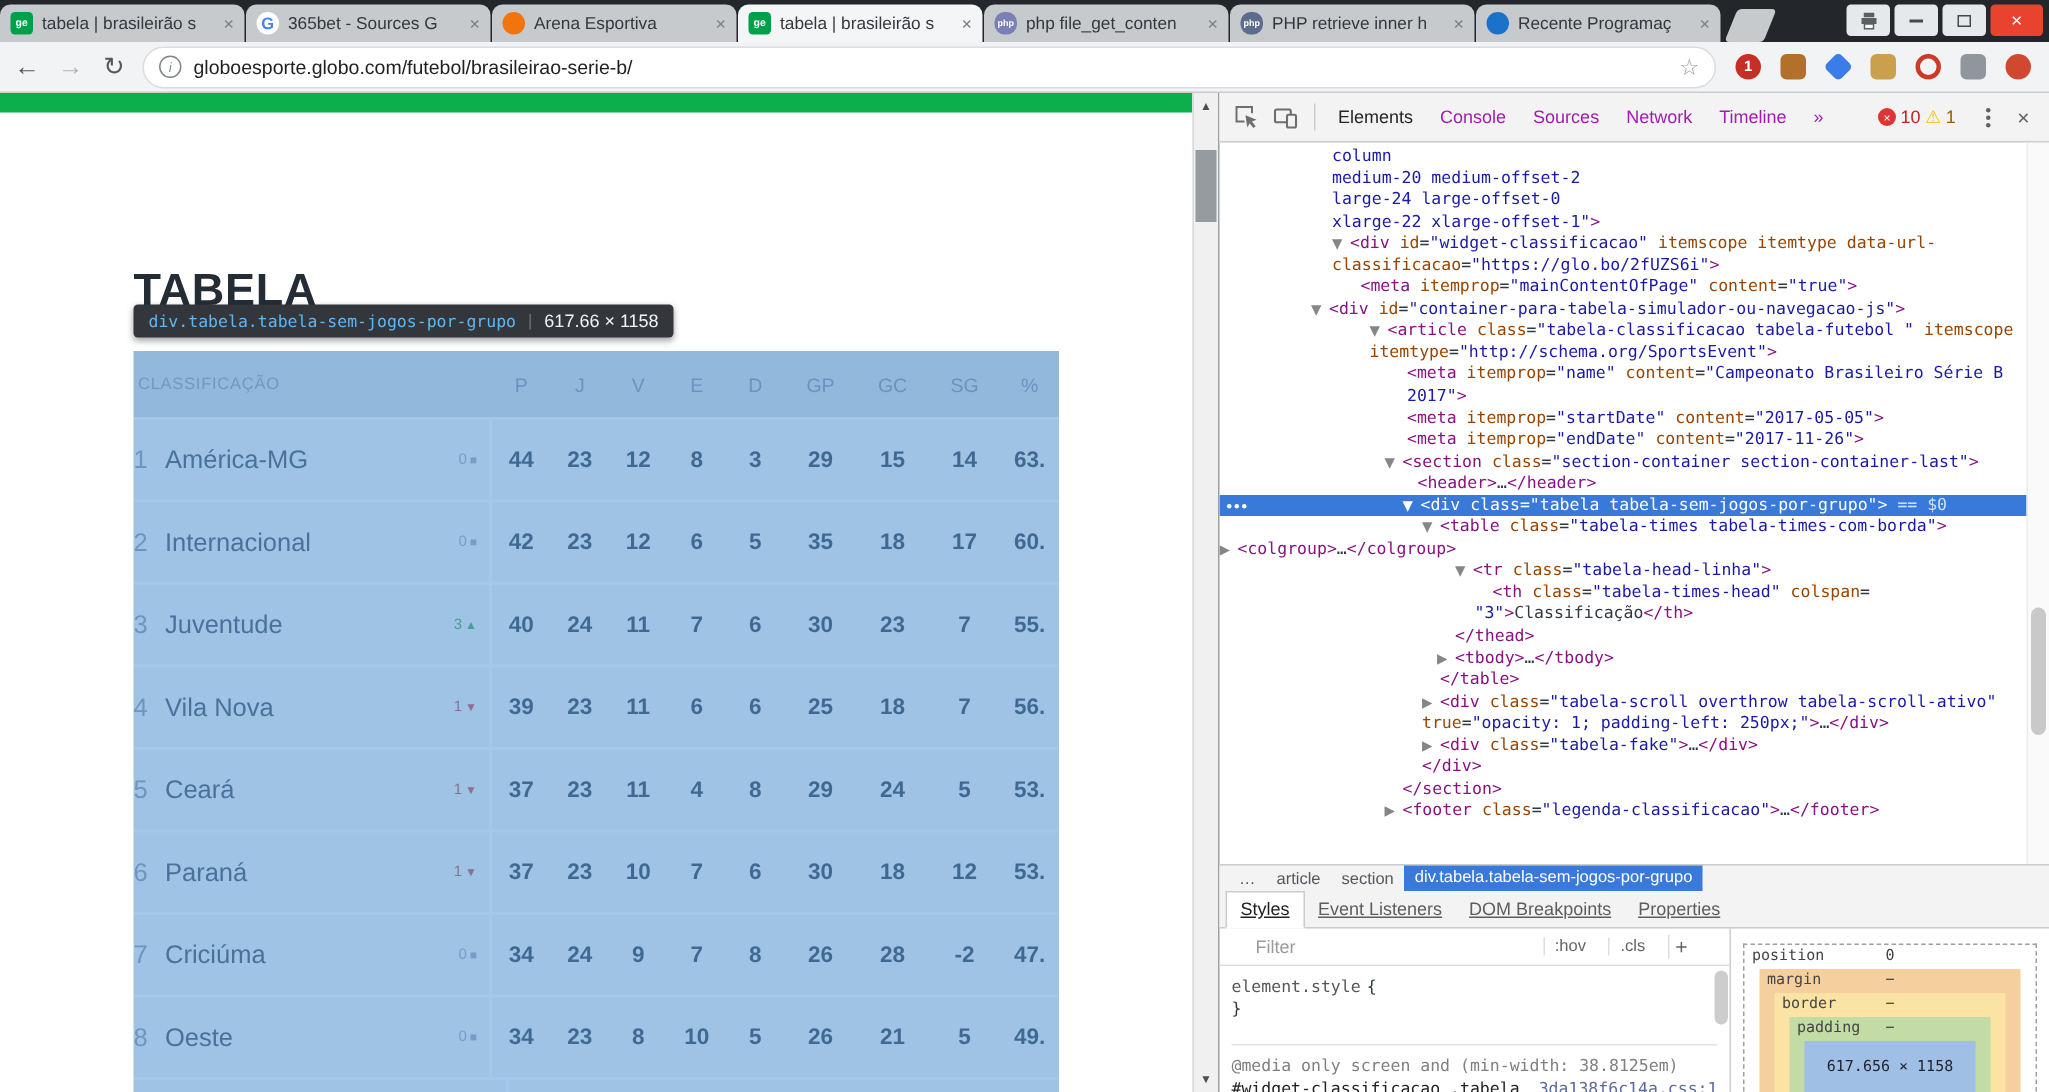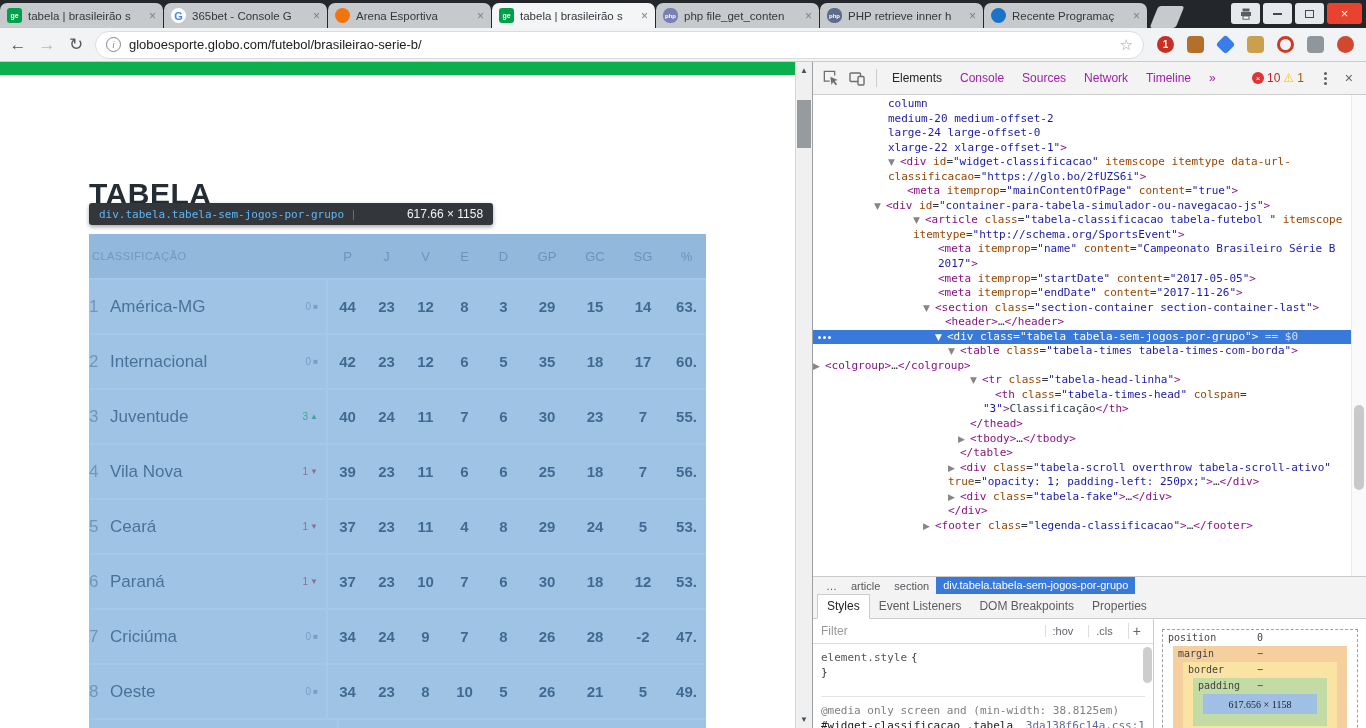--- a/index.html
+++ b/index.html
@@ -63,21 +63,21 @@
   .lt-name{width:250px;display:flex;align-items:center;box-sizing:border-box;padding-right:8px;border-right:2px solid #fff;height:100%;}
   .lt-pos{width:21px;font-size:17px;color:#888f99;flex:none;}
   .lt-team{flex:1;font-size:17px;color:#37414b;white-space:nowrap;overflow:hidden;}
   .lt-var{font-size:10px;display:flex;align-items:center;gap:2px;flex:none;}
   .lt-var b{font-size:8px;font-weight:normal;}
   .lt-var.same{color:#9aa1a8;} .lt-var.up{color:#27ae3f;} .lt-var.down{color:#d23b2f;}
   .inspect-overlay{position:absolute;left:89px;top:172px;width:617px;height:556px;background:rgba(90,154,216,.55);pointer-events:none;}
   .inspect-tooltip{position:absolute;left:89px;top:141px;height:22px;background:#33373c;border-radius:3px;display:flex;align-items:center;padding:0 10px;gap:8px;box-shadow:0 2px 4px rgba(0,0,0,.35);z-index:5;}
   .tt-sel{font-family:"DejaVu Sans Mono",monospace;font-size:11px;color:#5fb6f5;white-space:nowrap;}
   .tt-sep{color:#70757a;font-size:11px;}
-  .tt-dims{font-size:12px;color:#f2f3f4;white-space:nowrap;margin-left:44px;}
+  .tt-dims{font-size:12px;color:#f2f3f4;white-space:nowrap;}
 
   
   .pg-scroll{width:16px;background:#f0f0f0;border-left:1px solid #d8d8d8;position:relative;flex:none;}
   .pg-arrow{height:17px;display:flex;align-items:center;justify-content:center;font-size:8px;color:#4c5055;}
   .pg-arrow.down{position:absolute;bottom:0;left:0;right:0;}
   .pg-thumb{position:absolute;top:38px;left:1px;width:14px;height:48px;background:#969ba0;}
 
   
   .devtools{flex:1;background:#fff;border-left:1px solid #9aa0a4;display:flex;flex-direction:column;min-width:0;}
   .dt-toolbar{height:33px;background:#f3f3f3;border-bottom:1px solid #ccc;display:flex;align-items:center;padding:0 7px;gap:4px;box-sizing:border-box;flex:none;text-align:center;}
@@ -105,26 +105,26 @@
   .dots{position:absolute;left:5px;top:6px;width:3px;height:3px;background:#fff;border-radius:50%;box-shadow:5px 0 0 #fff,10px 0 0 #fff;}
   .tree-scroll{position:absolute;right:0;top:0;bottom:0;width:14px;background:#fafafa;border-left:1px solid #ebebeb;}
   .tree-thumb{position:absolute;left:2px;top:310px;width:10px;height:85px;background:#c9c9c9;border-radius:6px;}
 
   .dt-crumbs{height:17px;background:#f3f3f3;border-top:1px solid #ccc;display:flex;align-items:center;padding:0 6px;font-size:11px;color:#54585c;flex:none;}
   .crumbs{display:flex;align-items:center;}
   .crumb{padding:0 7px;white-space:nowrap;}
   .crumb.selected{background:#3879d9;color:#fff;height:17px;line-height:17px;}
 
   .dt-sidetabs{height:25px;background:#f3f3f3;border-bottom:1px solid #ccc;display:flex;align-items:flex-end;padding:0 4px;gap:0;box-sizing:border-box;flex:none;}
-  .side-tab{font-size:12px;color:#5a5e62;padding:4px 9px 5px;white-space:nowrap;}
+  .side-tab{font-size:12px;color:#5a5e62;padding:4px 9px 5px;white-space:nowrap;text-decoration:underline;}
   .side-tab.active{background:#fff;border:1px solid #ccc;border-bottom:1px solid #fff;margin-bottom:-1px;color:#222;}
 
   .dt-stylesbody{flex:1;display:flex;min-height:0;}
   .styles-left{flex:1;display:flex;flex-direction:column;min-width:0;}
-  .filter-row{height:25px;border-bottom:1px solid #ddd;display:flex;align-items:center;padding:0 8px;gap:8px;box-sizing:border-box;flex:none;}
+  .filter-row{height:25px;border-bottom:1px solid #ddd;display:flex;align-items:center;padding:0 24px;gap:8px;box-sizing:border-box;flex:none;}
   .filter-label{font-size:12px;color:#9a9a9a;flex:1;}
   .pseudo-btn{font-size:11px;color:#5f6368;padding:0 7px;border-left:1px solid #ddd;}
   .add-rule{font-size:14px;color:#5f6368;padding:0 4px;border-left:1px solid #ddd;}
   .rules{flex:1;position:relative;font-family:"DejaVu Sans Mono",monospace;font-size:11px;padding:6px 8px;overflow:hidden;}
   .rule-line{height:15px;line-height:15px;display:flex;}
   .sel-el{color:#565656;}
   .brace{color:#303942;margin-left:4px;}
   .media-sec{border-top:1px solid #e4e4e4;margin-top:16px;padding-top:6px;}
   .media-line{color:#808080;height:15px;line-height:15px;white-space:nowrap;}
   .sel-css{color:#222;flex:1;white-space:nowrap;}
@@ -133,21 +133,21 @@
   .rules-thumb{position:absolute;right:1px;top:3px;width:9px;height:36px;background:#cdcdcd;border-radius:5px;}
 
   .boxmodel{width:213px;border-left:1px solid #ccc;box-sizing:border-box;padding:10px 8px;font-family:"DejaVu Sans Mono",monospace;font-size:10px;color:#444;flex:none;overflow:hidden;}
   .bm{position:relative;padding:16px 10px 12px;box-sizing:border-box;}
   .bm-label{position:absolute;top:2px;left:5px;}
   .bm-top{position:absolute;top:2px;left:50%;transform:translateX(-50%);}
   .bm.position{border:1px dashed #a0a0a0;background:#fff;}
   .bm.margin{background:#f6cf9e;}
   .bm.border{background:#fbe3a3;}
   .bm.padding{background:#c3dba4;}
-  .bm-content{background:#9fc0e4;height:20px;display:flex;align-items:center;justify-content:center;color:#223;white-space:nowrap;font-family:Liberation Serif, serif;}
+  .bm-content{background:#9fc0e4;height:35px;display:flex;align-items:center;justify-content:center;color:#223;white-space:nowrap;}
 </style>
 </head>
 <body>
 
 <div class="browser">
 
   <header class="tabstrip">
     <div class="tabs" style="display:flex;align-items:flex-end;">
 
         <div class="tab">
@@ -155,21 +155,21 @@
             <i>ge</i>
           </span>
           <span class="tab-title">tabela | brasileirão s</span>
           <span class="tab-close">×</span>
         </div>
 
         <div class="tab">
           <span class="fav fav-google">
             <i>G</i>
           </span>
-          <span class="tab-title">365bet - Console G</span>
+          <span class="tab-title">365bet - Sources G</span>
           <span class="tab-close">×</span>
         </div>
 
         <div class="tab">
           <span class="fav fav-orange">
             <i></i>
           </span>
           <span class="tab-title">Arena Esportiva</span>
           <span class="tab-close">×</span>
         </div>
@@ -505,20 +505,21 @@
           <div class="tline" style="padding-left: 157px;"><span class="c-arw">▼</span><span class="c-tag">&lt;tr</span><span class="c-att"> class</span><span class="c-pln">=</span><span class="c-val">"tabela-head-linha"</span><span class="c-tag">&gt;</span></div>
           <div class="tline" style="padding-left: 182px;"><span class="c-tag">&lt;th</span><span class="c-att"> class</span><span class="c-pln">=</span><span class="c-val">"tabela-times-head"</span><span class="c-att"> colspan</span><span class="c-pln">=</span></div>
           <div class="tline" style="padding-left: 170px;"><span class="c-val">"3"</span><span class="c-tag">&gt;</span><span class="c-pln">Classificação</span><span class="c-tag">&lt;/th&gt;</span></div>
           <div class="tline" style="padding-left: 157px;"><span class="c-tag">&lt;/thead&gt;</span></div>
           <div class="tline" style="padding-left: 145px;"><span class="c-arw">▶</span><span class="c-tag">&lt;tbody&gt;</span><span class="c-pln">…</span><span class="c-tag">&lt;/tbody&gt;</span></div>
           <div class="tline" style="padding-left: 147px;"><span class="c-tag">&lt;/table&gt;</span></div>
           <div class="tline" style="padding-left: 135px;"><span class="c-arw">▶</span><span class="c-tag">&lt;div</span><span class="c-att"> class</span><span class="c-pln">=</span><span class="c-val">"tabela-scroll overthrow tabela-scroll-ativo"</span></div>
           <div class="tline" style="padding-left: 135px;"><span class="c-att">true</span><span class="c-pln">=</span><span class="c-val">"opacity: 1; padding-left: 250px;"</span><span class="c-tag">&gt;</span><span class="c-pln">…</span><span class="c-tag">&lt;/div&gt;</span></div>
           <div class="tline" style="padding-left: 135px;"><span class="c-arw">▶</span><span class="c-tag">&lt;div</span><span class="c-att"> class</span><span class="c-pln">=</span><span class="c-val">"tabela-fake"</span><span class="c-tag">&gt;</span><span class="c-pln">…</span><span class="c-tag">&lt;/div&gt;</span></div>
           <div class="tline" style="padding-left: 135px;"><span class="c-tag">&lt;/div&gt;</span></div>
+          <div class="tline" style="padding-left: 122px;"><span class="c-tag">&lt;/section&gt;</span></div>
           <div class="tline" style="padding-left: 110px;"><span class="c-arw">▶</span><span class="c-tag">&lt;footer</span><span class="c-att"> class</span><span class="c-pln">=</span><span class="c-val">"legenda-classificacao"</span><span class="c-tag">&gt;</span><span class="c-pln">…</span><span class="c-tag">&lt;/footer&gt;</span></div>
           <div class="tree-scroll">
             <div class="tree-thumb"></div>
           </div>
         </div>
       <div class="tree-scroll" style="position:relative;height:0;"></div>
 
       <div class="dt-crumbs">
         <div class="crumbs">
 

